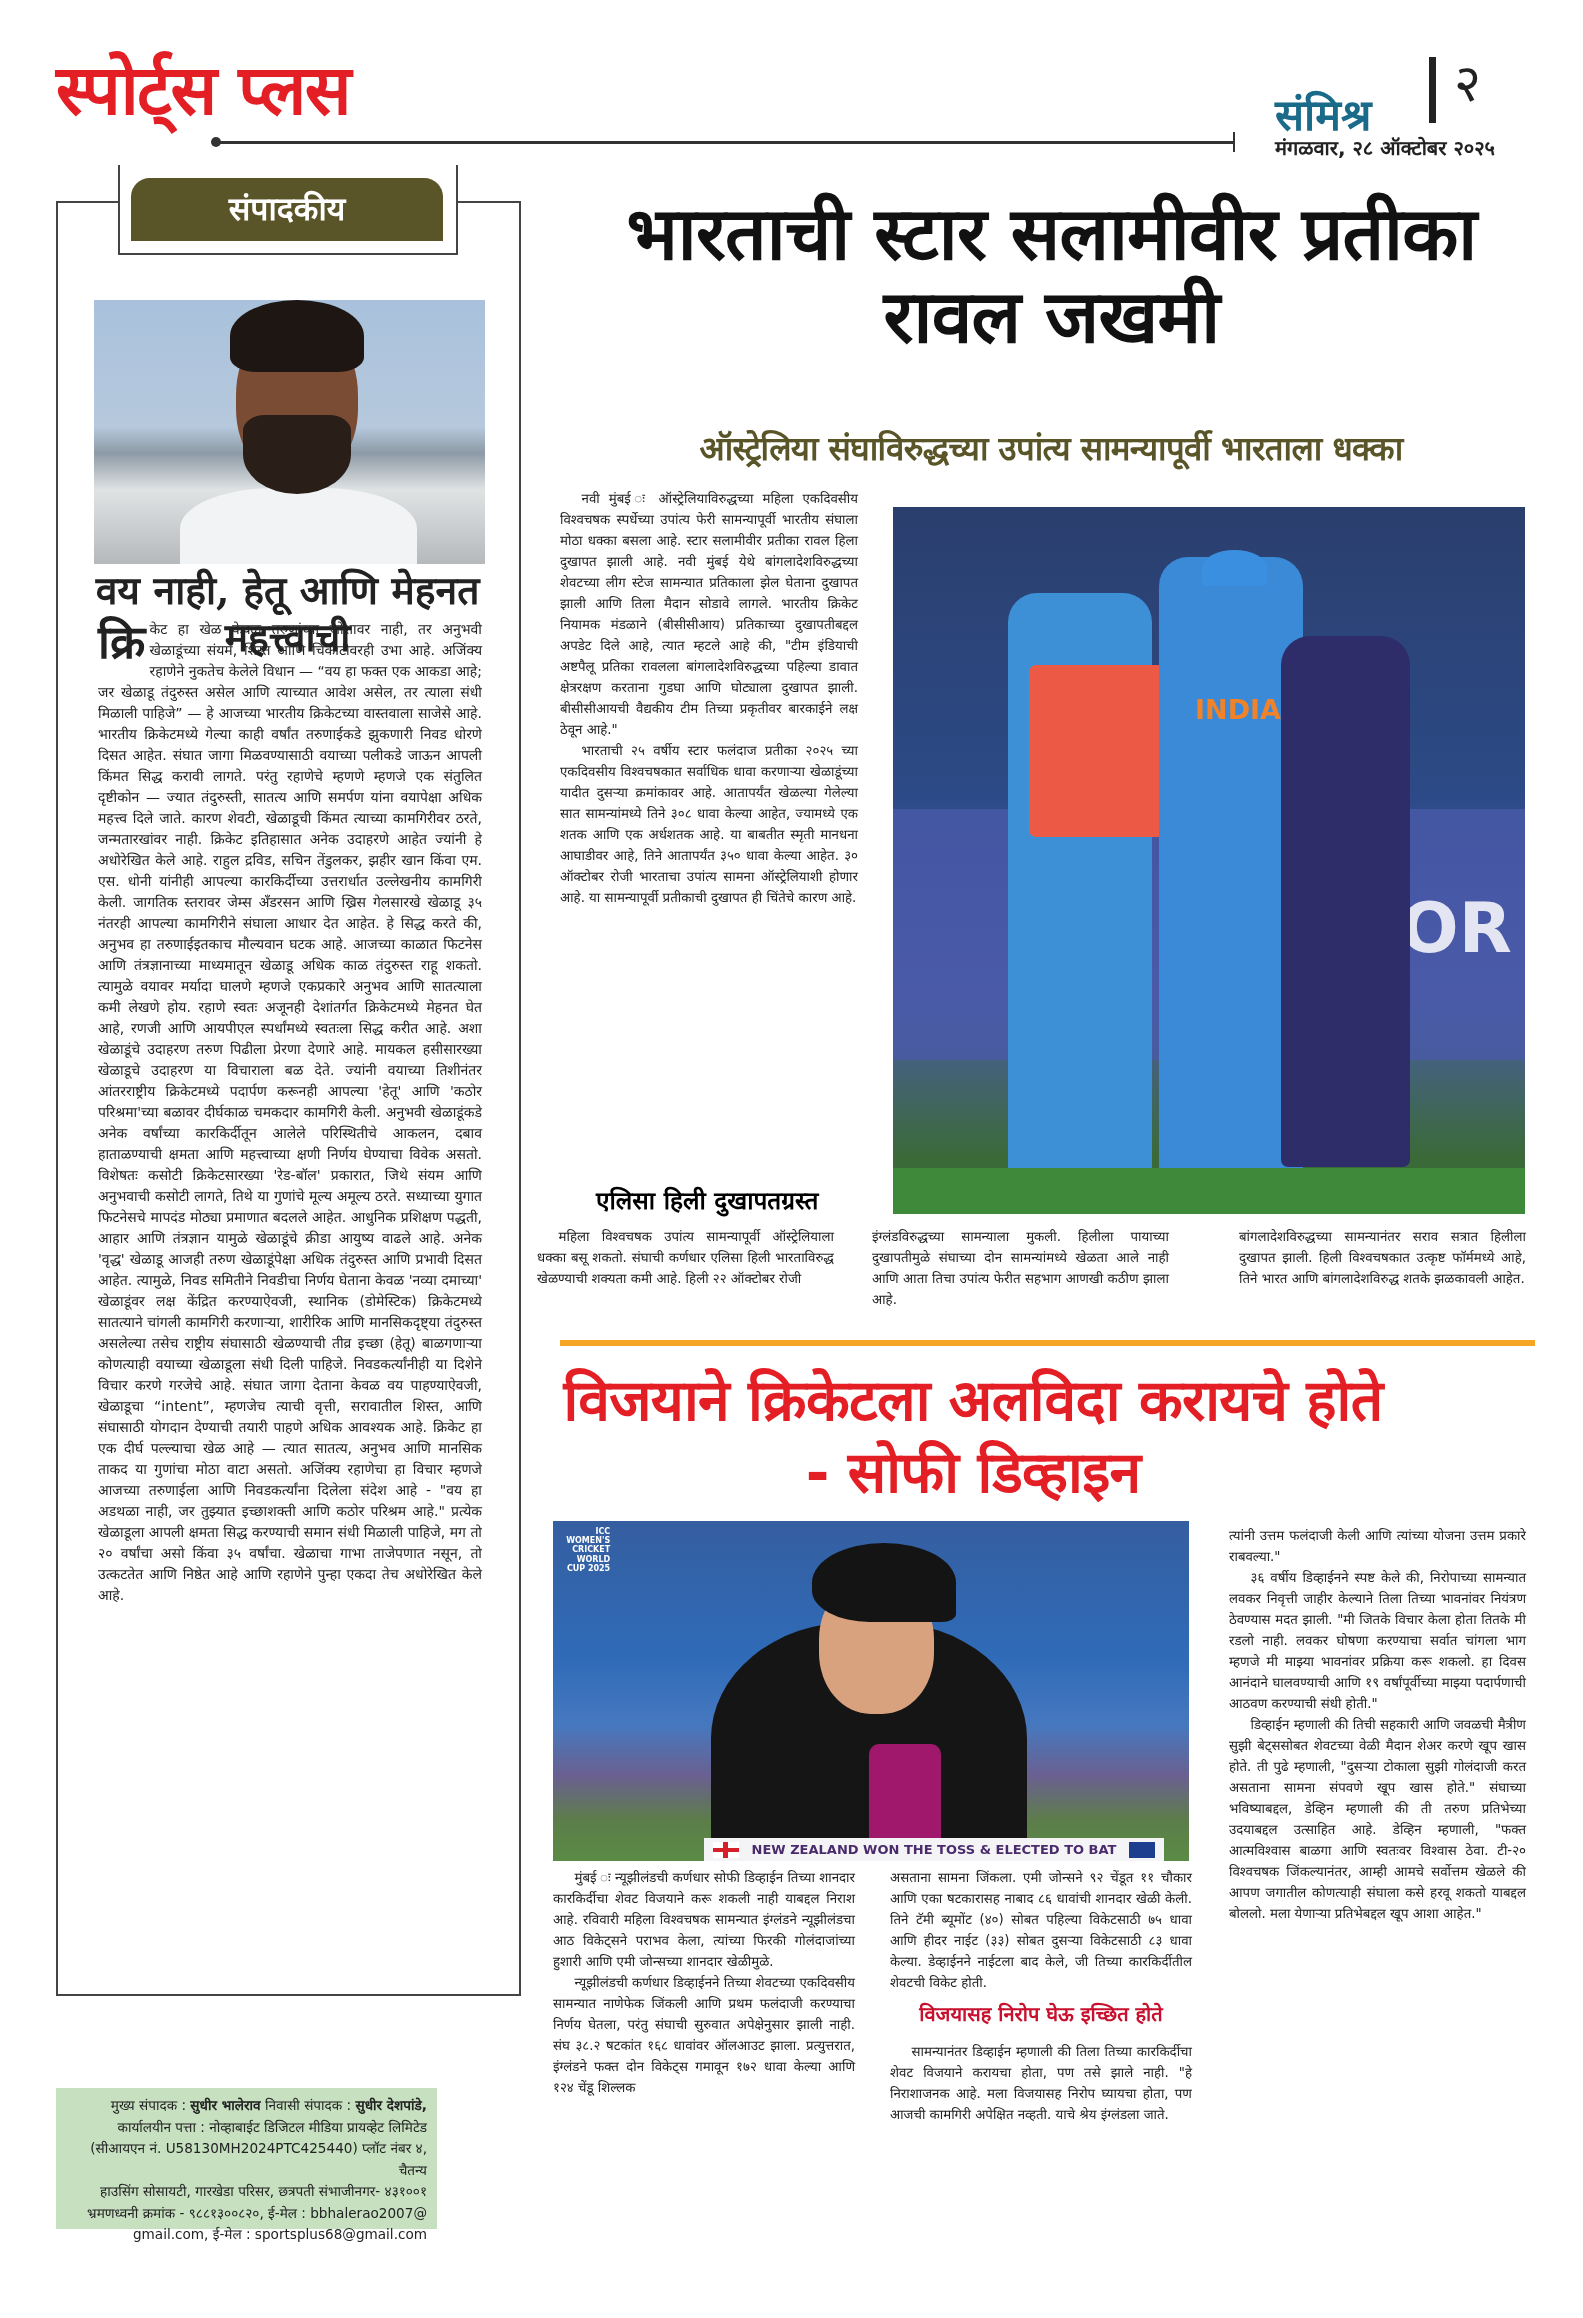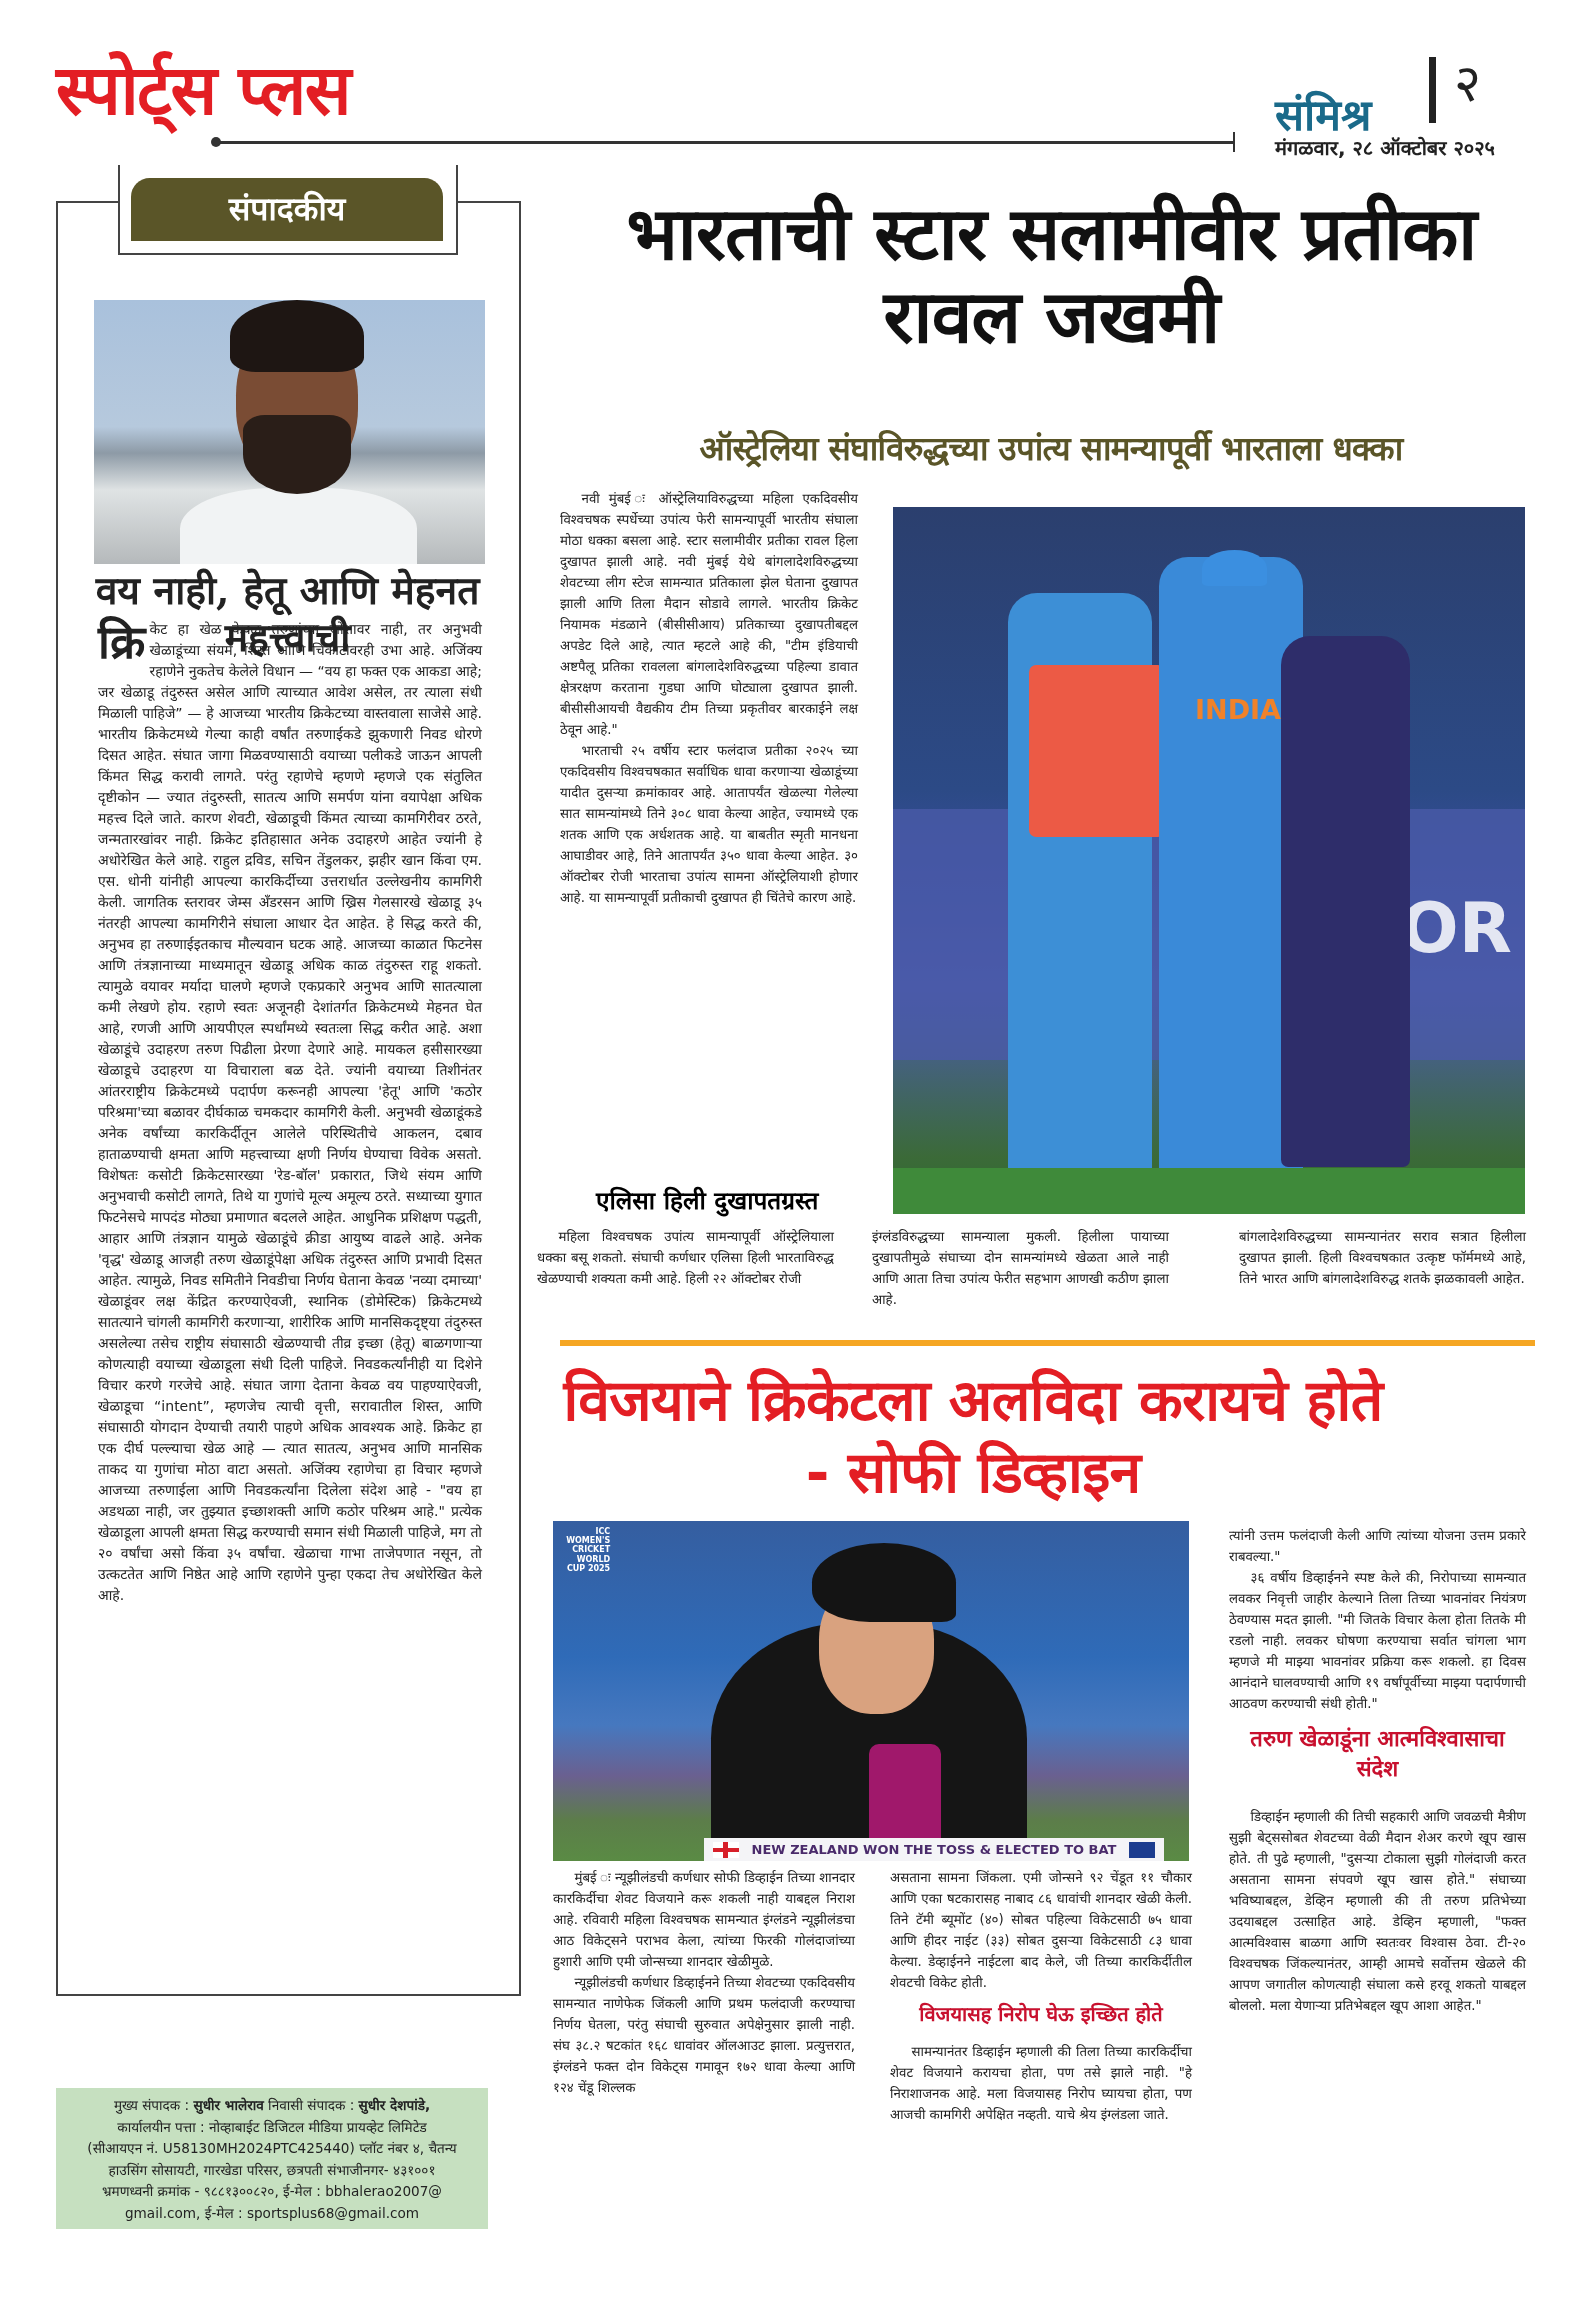--- a/index.html
+++ b/index.html
@@ -23,21 +23,21 @@
   .editorial-photo { position: absolute; left: 94px; top: 300px; width: 391px; height: 264px; background: linear-gradient(180deg, #a9c1dc 0%, #b6c9dd 48%, #8d9aa6 58%, #dfe3e4 72%, #b5b9bb 100%); overflow: hidden; }
   .editorial-photo .head { position: absolute; left: 142px; top: 16px; width: 122px; height: 165px; background: #7a4c34; border-radius: 48% 48% 44% 44%; }
   .editorial-photo .hair { position: absolute; left: 136px; top: 0px; width: 134px; height: 72px; background: #1e1613; border-radius: 50% 50% 20% 20%; }
   .editorial-photo .beard { position: absolute; left: 149px; top: 115px; width: 108px; height: 79px; background: #2a1e18; border-radius: 20% 20% 50% 50%; }
   .editorial-photo .shirt { position: absolute; left: 86px; top: 188px; width: 237px; height: 101px; background: #f1f3f4; border-radius: 40% 40% 0 0; }
   .editorial-headline { position: absolute; left: 72px; top: 567px; width: 431px; text-align: center; font-size: 39px; font-weight: bold; line-height: 47px; color: #222; font-family: "DejaVu Serif", serif; }
   .editorial-body { position: absolute; left: 98px; top: 619px; width: 384px; font-size: 14px; line-height: 21px; text-align: justify; color: #222; }
   .editorial-body p { text-indent: 0; }
   .dropcap { float: left; font-size: 46px; line-height: 42px; font-weight: bold; margin-right: 4.3px; margin-top: 2px; }
 
-  .imprint-box { position: absolute; left: 56px; top: 2088px; width: 432px; height: 141px; background: #c6e0c0; padding: 7.2px 10px; text-align: center; font-size: 13.6px; line-height: 21.5px; color: #222; }
+  .imprint-box { position: absolute; left: 56px; top: 2088px; width: 381px; height: 141px; background: #c6e0c0; padding: 7.2px 10px; text-align: right; font-size: 13.6px; line-height: 21.5px; color: #222; }
   .imprint-box b { font-weight: bold; }
 
   
   .lead-headline { position: absolute; left: 574px; top: 192px; width: 955px; text-align: center; font-size: 73px; font-weight: bold; line-height: 83px; color: #111; letter-spacing: -0.7px; }
   .lead-subhead { position: absolute; left: 559px; top: 427px; width: 984px; text-align: center; font-size: 33px; font-weight: bold; color: #5a5528; line-height: 43px; white-space: nowrap; letter-spacing: -0.7px; }
   .lead-body { position: absolute; left: 560px; top: 488px; width: 298px; font-size: 13.3px; line-height: 21px; text-align: justify; color: #222; }
   .lead-body p { text-indent: 21.5px; }
   .lead-photo { position: absolute; left: 893px; top: 507px; width: 632px; height: 707px; background: linear-gradient(180deg, #2b3f6e 0%, #2c4a86 40%, #3a4fa0 55%, #4b5bb0 68%, #3b6a38 92%, #2f6a2f 100%); overflow: hidden; }
   .lead-photo .board { position: absolute; left: 0; top: 302px; width: 632px; height: 251px; background: #4a5aa8; opacity: .8; }
   .lead-photo .board-text { position: absolute; left: 431px; top: 381px; font-size: 69px; font-weight: bold; color: rgba(255,255,255,.85); }
@@ -169,16 +169,15 @@
   <p class="indent">न्यूझीलंडची कर्णधार डिव्हाईनने तिच्या शेवटच्या एकदिवसीय सामन्यात नाणेफेक जिंकली आणि प्रथम फलंदाजी करण्याचा निर्णय घेतला, परंतु संघाची सुरुवात अपेक्षेनुसार झाली नाही. संघ ३८.२ षटकांत १६८ धावांवर ऑलआउट झाला. प्रत्युत्तरात, इंग्लंडने फक्त दोन विकेट्स गमावून १७२ धावा केल्या आणि १२४ चेंडू शिल्लक</p>
 </div>
 <div class="story2-col c2">
   <p>असताना सामना जिंकला. एमी जोन्सने ९२ चेंडूत ११ चौकार आणि एका षटकारासह नाबाद ८६ धावांची शानदार खेळी केली. तिने टॅमी ब्यूमोंट (४०) सोबत पहिल्या विकेटसाठी ७५ धावा आणि हीदर नाईट (३३) सोबत दुसऱ्या विकेटसाठी ८३ धावा केल्या. डेव्हाईनने नाईटला बाद केले, जी तिच्या कारकिर्दीतील शेवटची विकेट होती.</p>
   <div class="sub-red">विजयासह निरोप घेऊ इच्छित होते</div>
   <p class="indent">सामन्यानंतर डिव्हाईन म्हणाली की तिला तिच्या कारकिर्दीचा शेवट विजयाने करायचा होता, पण तसे झाले नाही. "हे निराशाजनक आहे. मला विजयासह निरोप घ्यायचा होता, पण आजची कामगिरी अपेक्षित नव्हती. याचे श्रेय इंग्लंडला जाते.</p>
 </div>
 <div class="story2-col c3">
   <p>त्यांनी उत्तम फलंदाजी केली आणि त्यांच्या योजना उत्तम प्रकारे राबवल्या."</p>
   <p class="indent">३६ वर्षीय डिव्हाईनने स्पष्ट केले की, निरोपाच्या सामन्यात लवकर निवृत्ती जाहीर केल्याने तिला तिच्या भावनांवर नियंत्रण ठेवण्यास मदत झाली. "मी जितके विचार केला होता तितके मी रडलो नाही. लवकर घोषणा करण्याचा सर्वात चांगला भाग म्हणजे मी माझ्या भावनांवर प्रक्रिया करू शकलो. हा दिवस आनंदाने घालवण्याची आणि १९ वर्षांपूर्वीच्या माझ्या पदार्पणाची आठवण करण्याची संधी होती."</p>
-  <div class="sub-red big">तरुण खेळाडूंना आत्मविश्वासाचा संदेश</div>
   <p class="indent">डिव्हाईन म्हणाली की तिची सहकारी आणि जवळची मैत्रीण सुझी बेट्ससोबत शेवटच्या वेळी मैदान शेअर करणे खूप खास होते. ती पुढे म्हणाली, "दुसऱ्या टोकाला सुझी गोलंदाजी करत असताना सामना संपवणे खूप खास होते." संघाच्या भविष्याबद्दल, डेव्हिन म्हणाली की ती तरुण प्रतिभेच्या उदयाबद्दल उत्साहित आहे. डेव्हिन म्हणाली, "फक्त आत्मविश्वास बाळगा आणि स्वतःवर विश्वास ठेवा. टी-२० विश्वचषक जिंकल्यानंतर, आम्ही आमचे सर्वोत्तम खेळले की आपण जगातील कोणत्याही संघाला कसे हरवू शकतो याबद्दल बोललो. मला येणाऱ्या प्रतिभेबद्दल खूप आशा आहेत."</p>
 </div>
 
 
 </body></html>

